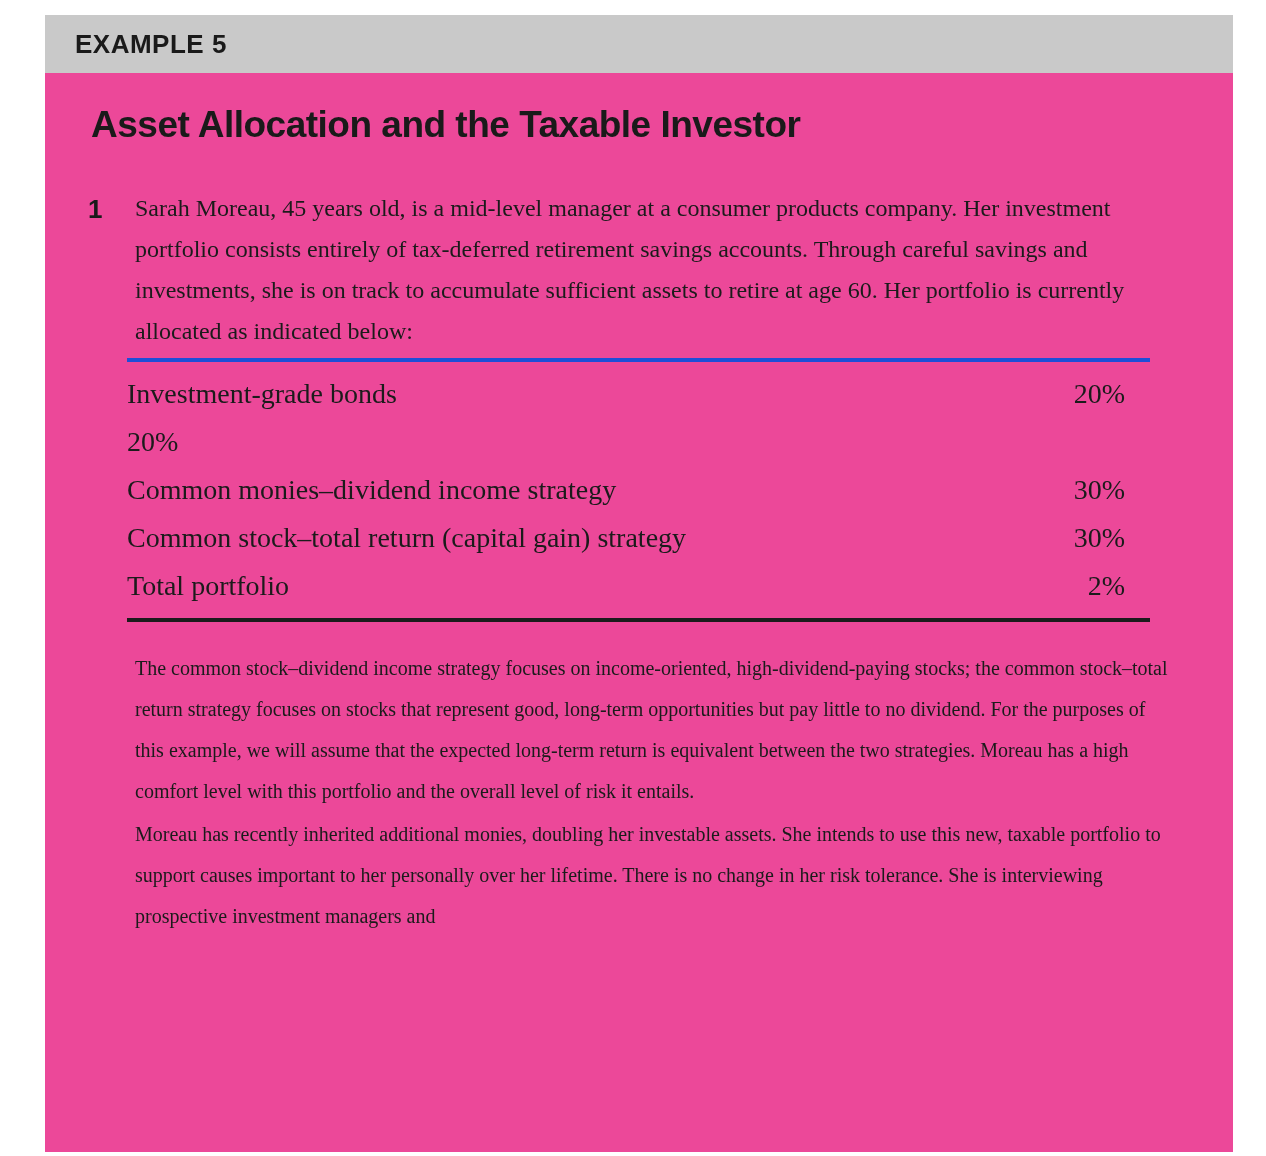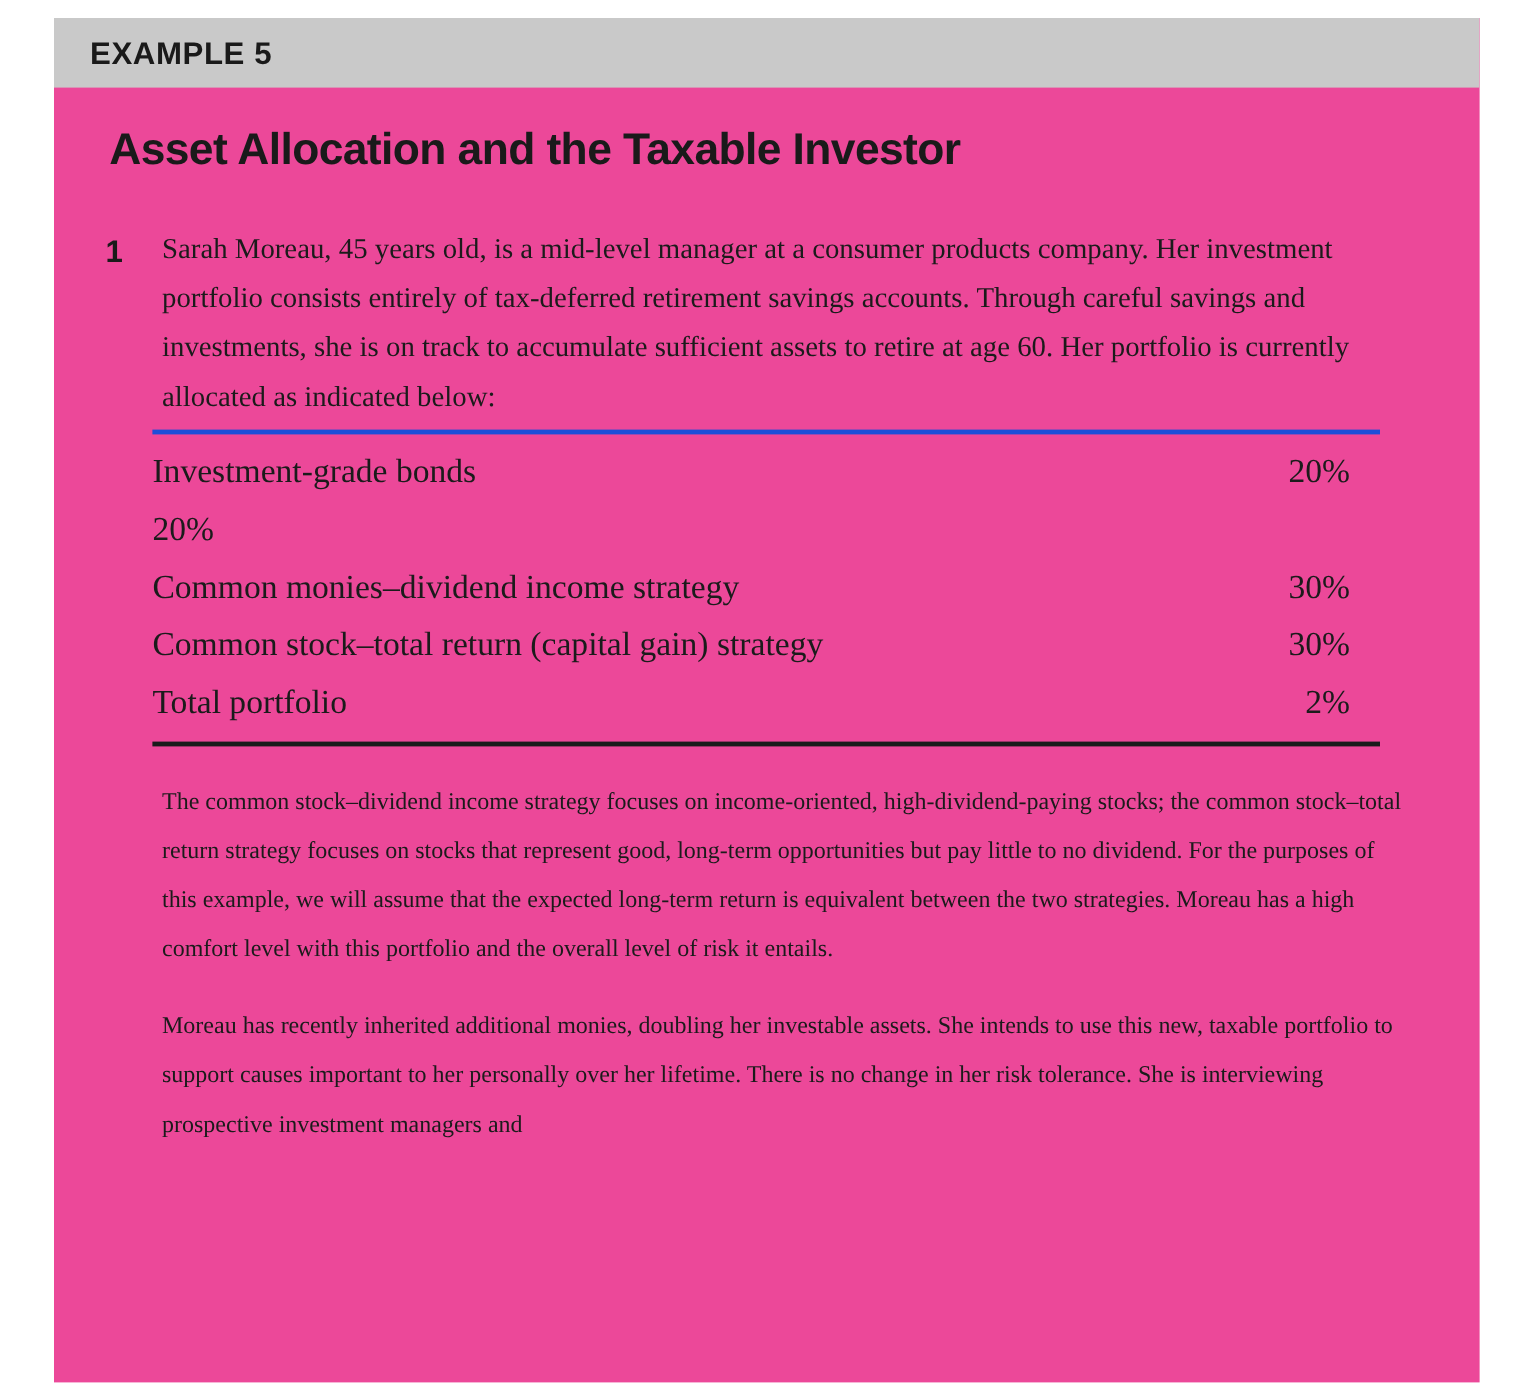--- a/index.html
+++ b/index.html
@@ -84,21 +84,21 @@
   }
   .alloc-row .row-label { text-align: left; }
   .alloc-row .row-value { text-align: center; }
   .para {
     margin: 26px 0 0 90px;
     width: 1040px;
     font-size: 20px;
     line-height: 41px;
   }
   .para.second {
-    margin-top: 23px;
+    margin-top: 2px;
   }
 </style>
 </head>
 <body>
 
 <div class="panel">
 
   <div class="example-bar">
     <span class="example-label">EXAMPLE 5</span>
   </div>

